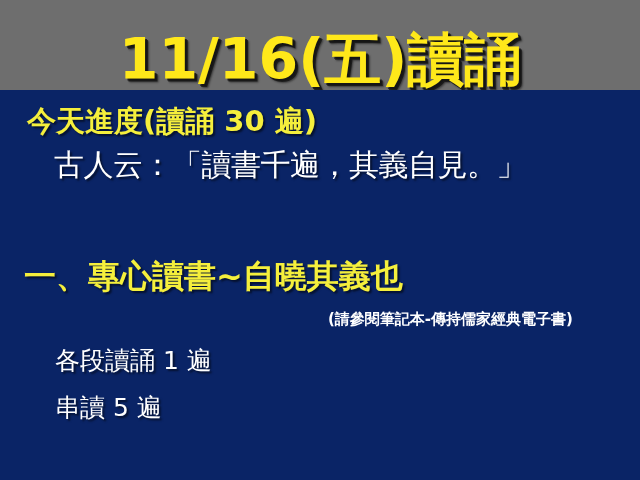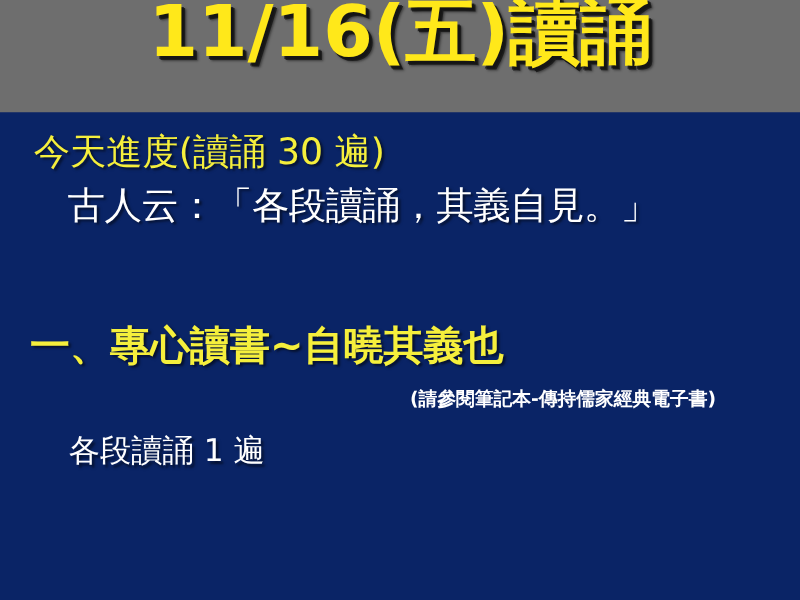--- a/index.html
+++ b/index.html
@@ -17,21 +17,21 @@
   }
   
   #title-band {
     position: absolute;
     left: 0;
     top: 0;
     width: 640px;
     height: 90px;
     background: #6e6e6e;
     display: flex;
-    align-items: flex-start;
+    align-items: flex-end;
     justify-content: center;
     box-sizing: border-box;
   }
   #title-text {
     font-size: 57px;
     line-height: 1.0;
     font-weight: bold;
     color: #ffe81a;
     letter-spacing: 0px;
     white-space: nowrap;
@@ -58,21 +58,21 @@
   .yellow { color: #f5ef3c; }
   .white  { color: #ffffff; }
   .shadowed {
     text-shadow: 2px 2px 2px rgba(0,0,0,0.55);
   }
 
   #line-progress {
     left: 27px;
     top: 17px;
     font-size: 29px;
-    font-weight: normal;
+    font-weight: bold;
   }
   #line-quote {
     left: 54px;
     top: 60px;
     font-size: 30px;
     font-weight: normal;
     letter-spacing: -0.5px;
   }
   #line-explain {
     left: 52px;
@@ -111,24 +111,25 @@
 <div id="slide">
 
   <div id="title-band">
     <div id="title-text">11/16(五)讀誦</div>
   </div>
 
   <div id="body-area">
 
     <div class="line yellow shadowed" id="line-progress">今天進度(讀誦 30 遍)</div>
 
-    <div class="line white shadowed" id="line-quote">古人云：「各段讀誦，其義自見。」</div>
+    <div class="line white shadowed" id="line-quote">古人云：「讀書千遍，其義自見。」</div>
 
 
     <div class="line white" id="line-note">(請參閱筆記本-傳持儒家經典電子書)</div>
 
     <div class="line yellow shadowed" id="line-heading">一、專心讀書~自曉其義也</div>
 
     <div class="line white shadowed" id="line-section-reps">各段讀誦 1 遍</div>
 
+    <div class="line white shadowed" id="line-through-reps">串讀 5 遍</div>
 
   </div>
 </div>
 
 </body></html>

